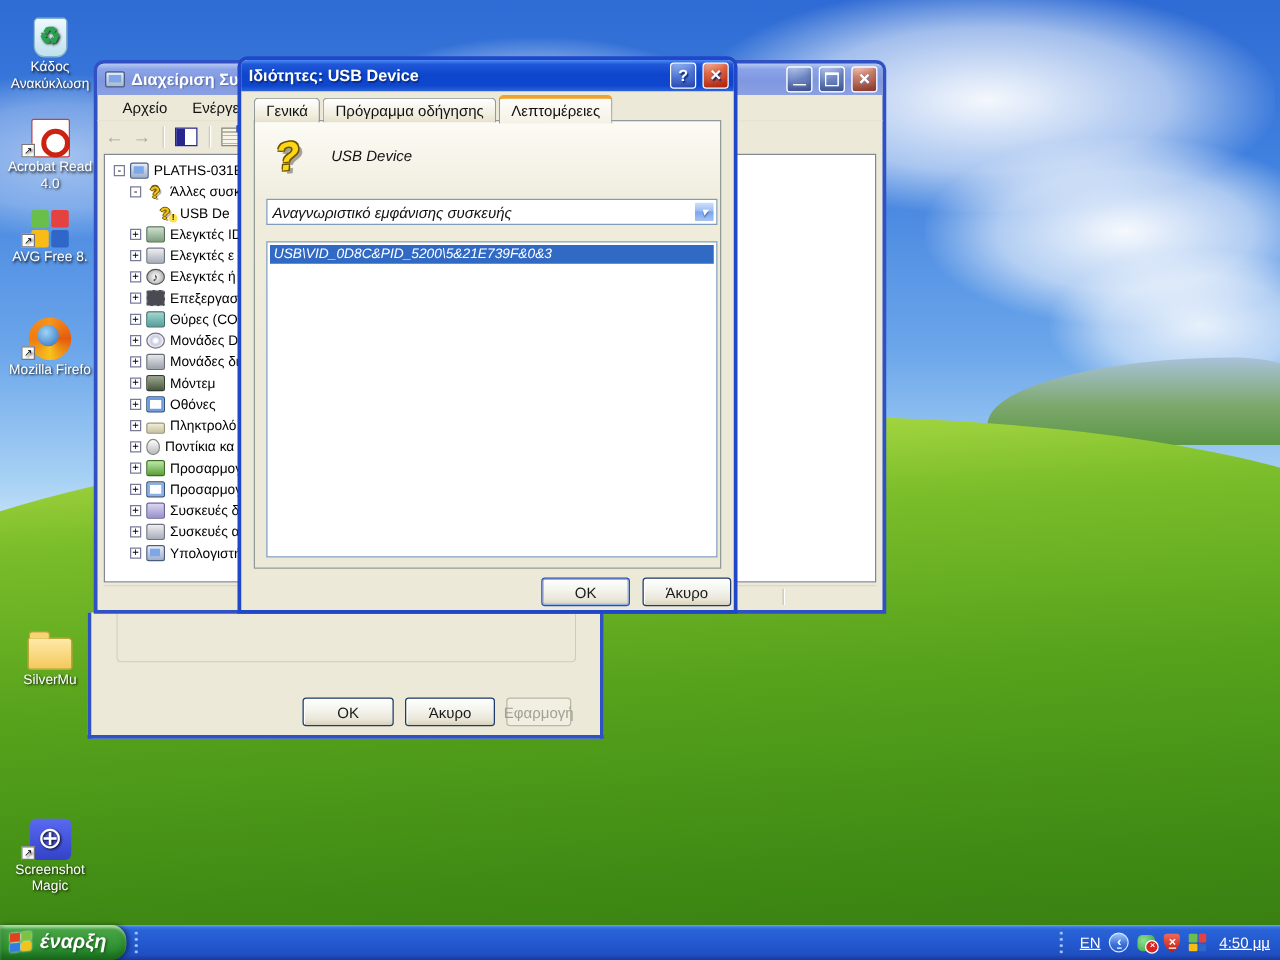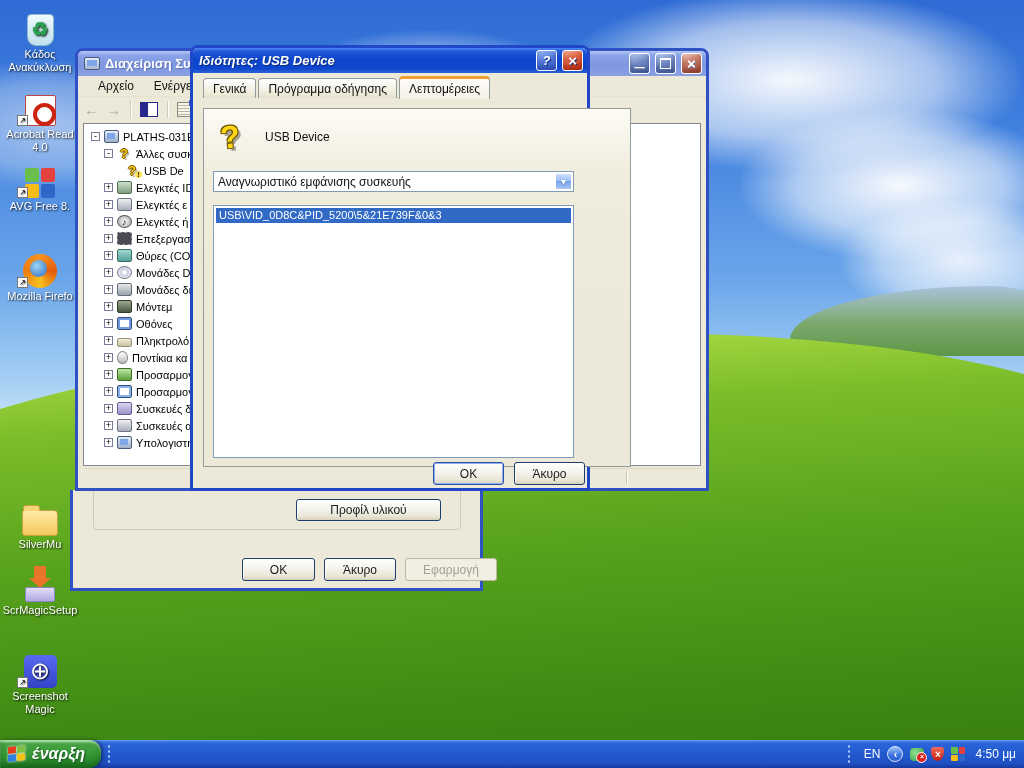--- a/index.html
+++ b/index.html
@@ -49,21 +49,21 @@
     border-right:11px solid transparent;border-top:10px solid #e8742a;}
   .shot{width:33px;height:33px;border-radius:5px;background:linear-gradient(180deg,#5a6af0,#3343c9);
     color:#fff;font-size:24px;line-height:32px;}
   .shot::before{content:"⊕";}
 
   
   .titlebar{height:25px;display:flex;align-items:center;gap:5px;padding:0 4px 0 6px;border-radius:5px 5px 0 0;
     color:#fff;font-weight:bold;font-size:13px;}
   .titlebar .ttext{flex:1;white-space:nowrap;overflow:hidden;}
   .titlebar.active{background:linear-gradient(180deg,#4a8af5 0%,#2058d8 14%,#0e47cd 45%,#0e47cd 82%,#2c63d8 100%);
-    text-shadow:1px 1px 1px #0a2a7a;font-style:italic;}
+    text-shadow:1px 1px 1px #0a2a7a;}
   .titlebar.inactive{background:linear-gradient(180deg,#b5c8f2 0%,#8aa3e8 18%,#7e97e0 55%,#8aa0e2 100%);
     text-shadow:1px 1px 1px #5c6fae;}
   .tbtn{width:21px;height:21px;border:1px solid #fff;border-radius:3px;color:#fff;font-weight:bold;font-size:12px;
     display:flex;align-items:center;justify-content:center;flex:none;
     background:linear-gradient(160deg,#9ab8f2 0%,#4f77d8 50%,#3a5fc8 100%);box-shadow:inset 0 -4px 5px rgba(10,30,120,.35);}
   .tbtn.close{background:linear-gradient(160deg,#f5b5a0 0%,#e06a4a 35%,#c83a1e 85%);box-shadow:inset 0 -4px 5px rgba(120,20,0,.35);}
   .inactive .tbtn{filter:saturate(.55) brightness(1.12);}
   .glyph-min::before{content:"—";font-size:10px;margin-top:8px;}
   .glyph-max{position:relative;}
   .glyph-max::before{content:"";width:9px;height:8px;border:1px solid #fff;border-top:2px solid #fff;display:block;}
@@ -133,22 +133,22 @@
   .i-sys{background:linear-gradient(180deg,#dcd6f0,#9a92c8);border:1px solid #66609a;}
 
   
   #usbdlg{position:absolute;left:190px;top:45px;width:400px;height:446px;background:#ece9d8;
     border:3px solid #2047c8;border-radius:8px 8px 0 0;z-index:30;}
   .tabs{position:absolute;left:10px;top:28px;display:flex;align-items:flex-end;z-index:2;}
   .tab{height:20px;padding:0 9px;display:flex;align-items:center;font-size:12px;color:#111;
     background:linear-gradient(180deg,#ffffff,#f0eddc 70%,#e4e0cc);border:1px solid #919b9c;border-bottom:none;
     border-radius:4px 4px 0 0;margin-right:2px;}
   .tab.active{height:23px;border-top:3px solid #f0a231;background:linear-gradient(180deg,#fdfcf8,#f4f2e6);margin-bottom:-1px;}
-  .tabpage{position:absolute;left:10px;top:60px;width:428px;height:359px;border:1px solid #919b9c;
-    background:linear-gradient(180deg,#fcfbf5 0%,#f0eddd 18%,#ece9d8 60%);}
+  .tabpage{position:absolute;left:10px;top:48px;width:374px;height:359px;border:1px solid #919b9c;
+    background:linear-gradient(180deg,#fcfbf5 0%,#f0eddd 18%,#ece9d8 60%);font-style:italic;}
   .dev-head{position:absolute;left:9px;top:8px;display:flex;align-items:center;gap:18px;font-size:12px;color:#111;}
   .bigq{font-size:32px;font-weight:bold;color:#ffd616;transform:rotate(-6deg);line-height:40px;width:34px;text-align:center;
     text-shadow:-1px -1px 0 #6b5500,1px -1px 0 #6b5500,-1px 1px 0 #6b5500,1px 1px 0 #6b5500,3px 3px 0 #a5a196;}
   .bigq::before{content:"?";}
   .combo{position:absolute;left:9px;top:62px;width:361px;height:21px;background:#fff;border:1px solid #7f9db9;
     font-size:12px;display:flex;align-items:center;padding-left:4px;color:#111;}
   .combo-arrow{position:absolute;right:1px;top:1px;bottom:1px;width:17px;border:1px solid #fff;border-radius:2px;
     background:linear-gradient(180deg,#cfe0fb 0%,#9bbdf4 45%,#7aa5ee 50%,#a8c4f2 100%);
     display:flex;align-items:center;justify-content:center;color:#fff;font-size:10px;text-shadow:0 1px 1px #4a6ab0;}
   .combo-arrow::before{content:"▾";}
@@ -166,21 +166,21 @@
   .flag{width:18px;height:17px;display:grid;grid-template-columns:8px 8px;grid-template-rows:7px 7px;gap:1px;
     transform:skewY(-6deg);filter:drop-shadow(0 0 1px #fff);}
   .flag i{border-radius:1px;}
   .f-r{background:#e2401f}.f-g{background:#7dc242}.f-b{background:#2f7ee0}.f-y{background:#f3c317}
   .tb-dots{width:4px;height:20px;margin:0 6px;flex:none;
     background-image:radial-gradient(circle,#a9c9f8 1px,transparent 1.3px);background-size:4px 5px;}
   #taskwin{width:172px;height:22px;border-radius:2px;border:1px solid #3a6fd0;display:flex;align-items:center;gap:6px;
     padding:0 7px;color:#fff;font-size:11px;
     background:linear-gradient(180deg,#8ab4f4 0%,#5f97ec 30%,#4e88e6 100%);box-shadow:inset 0 1px 0 rgba(255,255,255,.5);}
   #taskwin .pc-icon{width:14px;height:12px;}
-  #tray{margin-left:auto;display:flex;align-items:center;gap:7px;padding-right:8px;color:#fff;font-size:12px;height:28px;}
+  #tray{margin-left:auto;display:flex;align-items:center;gap:7px;padding-right:8px;color:#fff;font-size:12px;height:28px;text-decoration:underline;}
   .tray-chevron{width:16px;height:16px;border-radius:50%;border:1px solid #d8e6fb;color:#fff;font-size:11px;font-weight:bold;
     background:linear-gradient(180deg,#9cc4f7,#3a70dd 60%,#2a5ecf);display:flex;align-items:center;justify-content:center;}
   .tray-chevron::before{content:"‹";}
   .tray-msn{width:14px;height:13px;border-radius:4px;background:radial-gradient(circle at 35% 35%,#8fe08f,#2f9e3f);position:relative;}
   .tray-msn::after{content:"×";position:absolute;right:-3px;bottom:-2px;width:9px;height:9px;background:#d22;border:1px solid #fff;
     border-radius:50%;color:#fff;font-size:7px;line-height:7px;text-align:center;font-weight:bold;}
   .tray-shield{width:13px;height:14px;border-radius:3px 3px 7px 7px/3px 3px 10px 10px;color:#fff;font-weight:bold;font-size:10px;
     background:linear-gradient(180deg,#f06a5a,#c41e0e);display:flex;align-items:center;justify-content:center;}
   .tray-shield::before{content:"×";}
   .tray-avg{width:14px;height:14px;display:grid;grid-template-columns:1fr 1fr;grid-template-rows:1fr 1fr;gap:1px;}
@@ -232,44 +232,34 @@
         <span class="sc"></span>
       </div>
     <div>Mozilla Firefo</div>
   </div>
   <div class="dicon" style="top:494px;">
     <div class="art">
         <span class="folder"></span>
       </div>
     <div>SilverMu</div>
   </div>
-  <div class="dicon" style="top:560px;">
-    <div class="art">
-        <span class="setup">
-          <span class="box"></span>
-          <span class="arr"></span>
-        </span>
-      </div>
-    <div>ScrMagicSetup</div>
-  </div>
   <div class="dicon" style="top:646px;">
     <div class="art">
         <span class="shot"></span>
         <span class="sc"></span>
       </div>
     <div>Screenshot</div>
     <div>Magic</div>
   </div>
 
   <div id="sysprops">
     <div class="gbox"></div>
-    <button class="btn" style="left:223px;top:9px;width:145px;height:22px;">Προφίλ υλικού</button>
     <button class="btn" style="left:169px;top:68px;width:73px;height:23px;">OK</button>
     <button class="btn" style="left:251px;top:68px;width:72px;height:23px;">Άκυρο</button>
-    <button class="btn disabled" style="left:332px;top:68px;width:92px;height:23px;">Εφαρμογή</button>
+    <button class="btn disabled" style="left:332px;top:68px;width:52px;height:23px;">Εφαρμογή</button>
   </div>
 
   <div id="devmgr">
     <div class="titlebar inactive">
       <span class="pc-icon"></span>
       <span class="ttext">Διαχείριση Συσ</span>
       <span class="tbtn glyph-min"></span>
       <span class="tbtn glyph-max"></span>
       <span class="tbtn close glyph-close"></span>
     </div>

